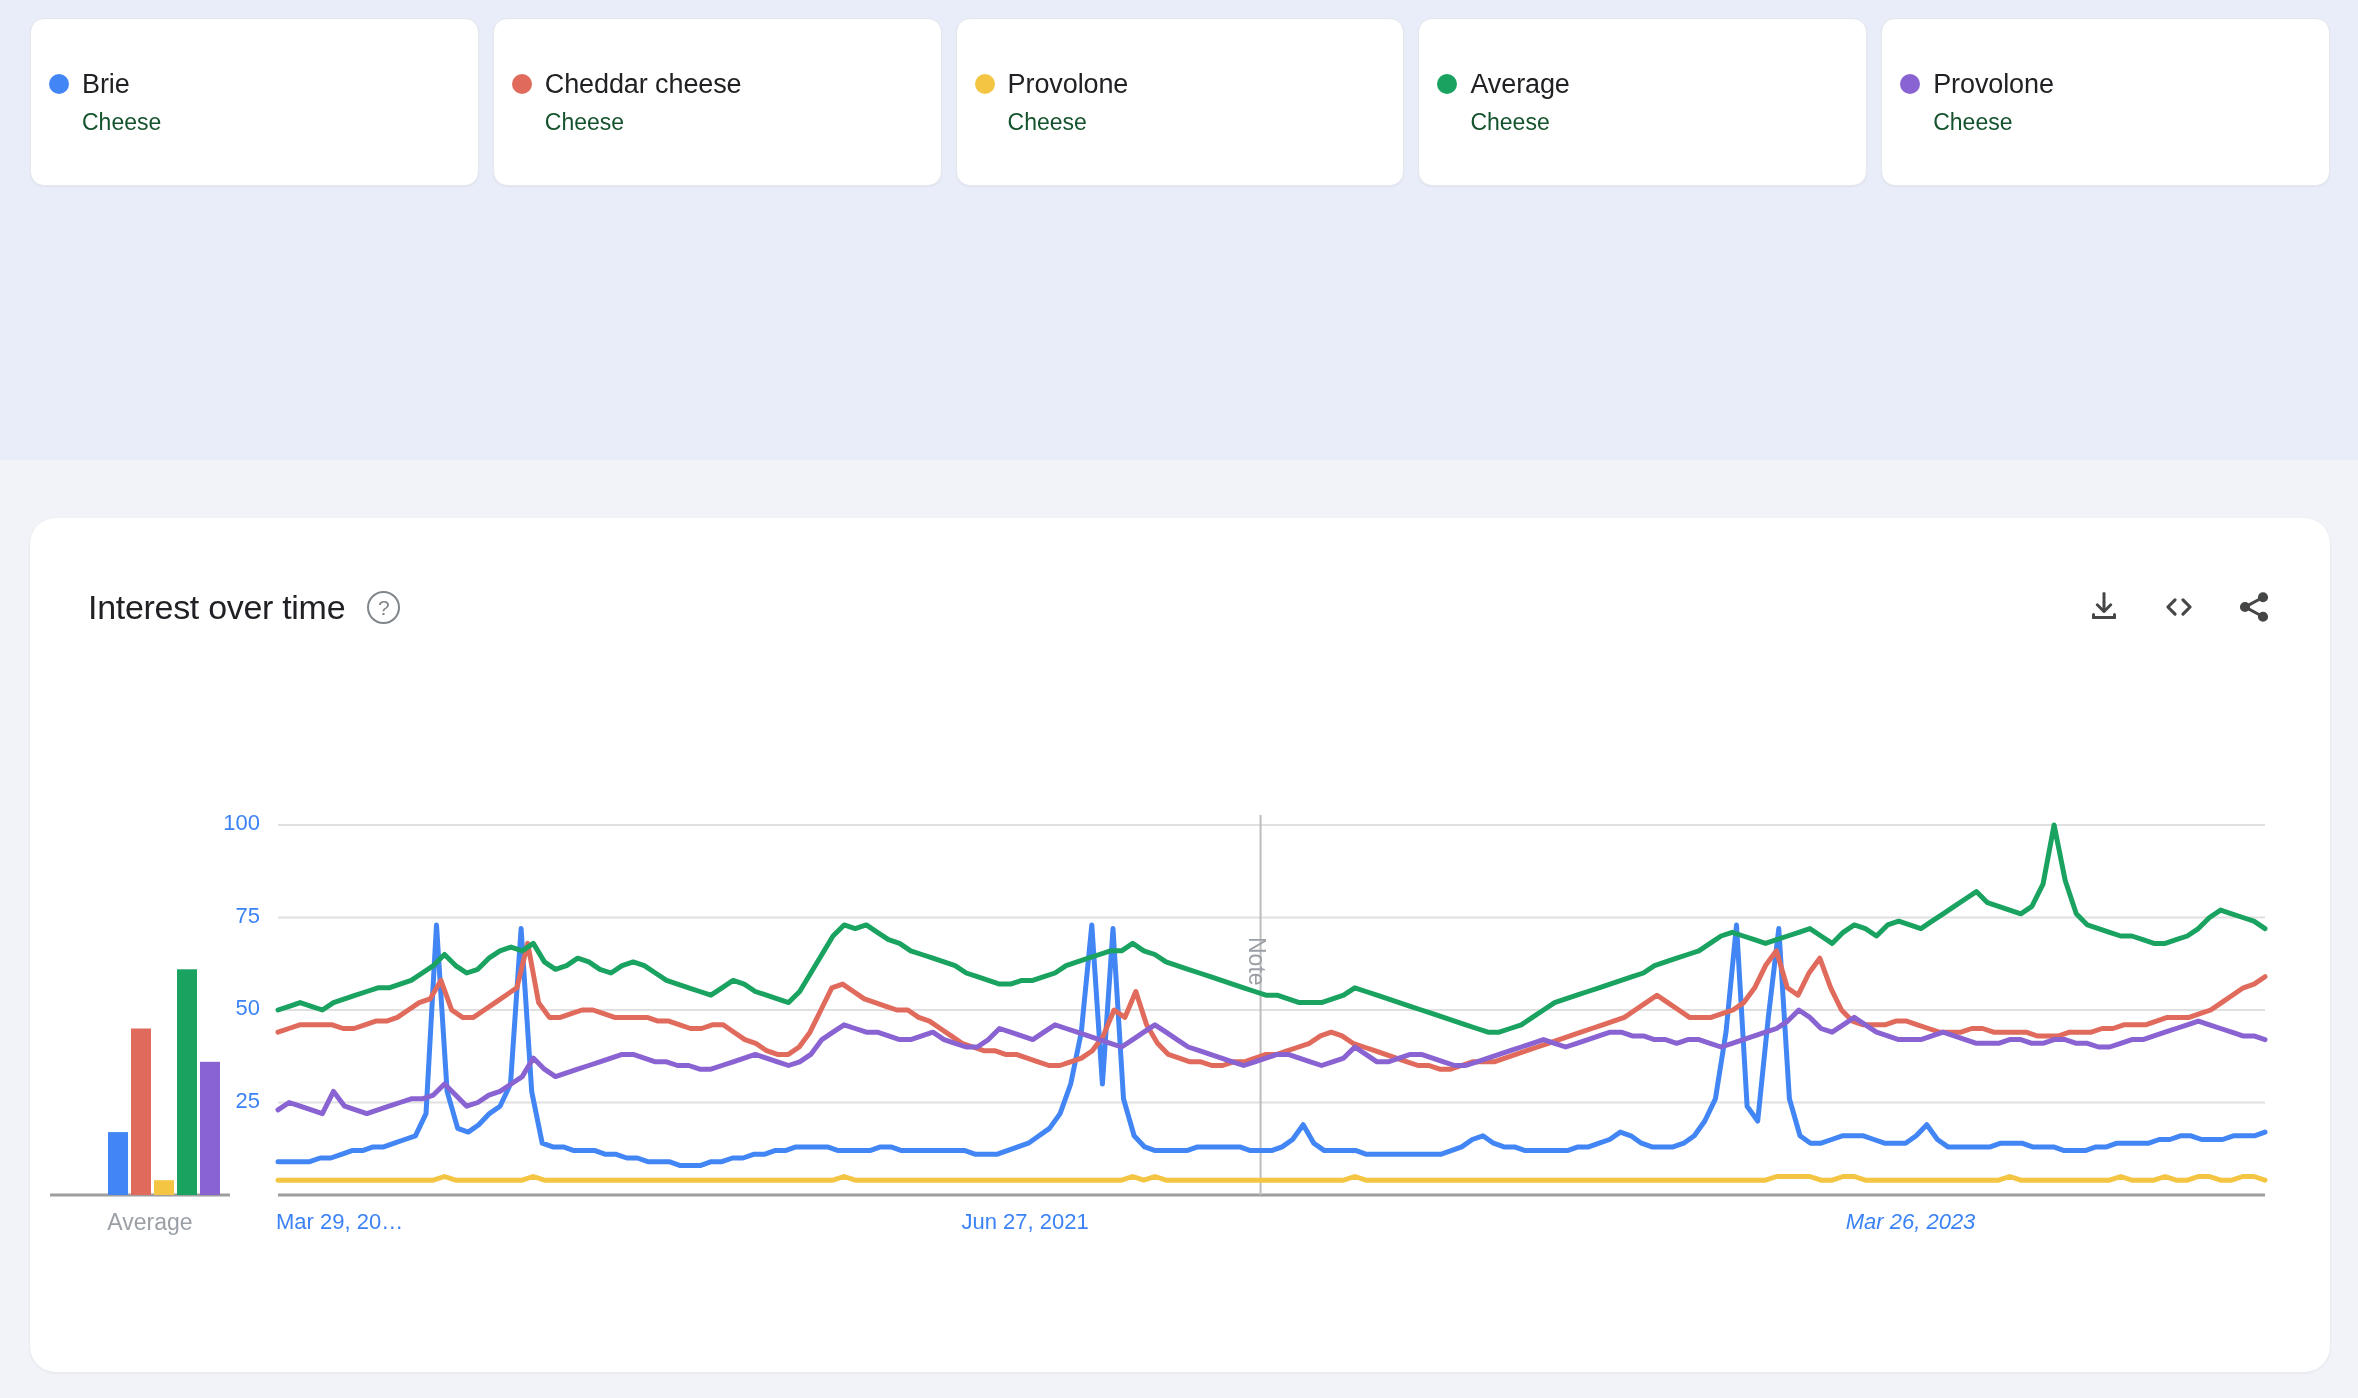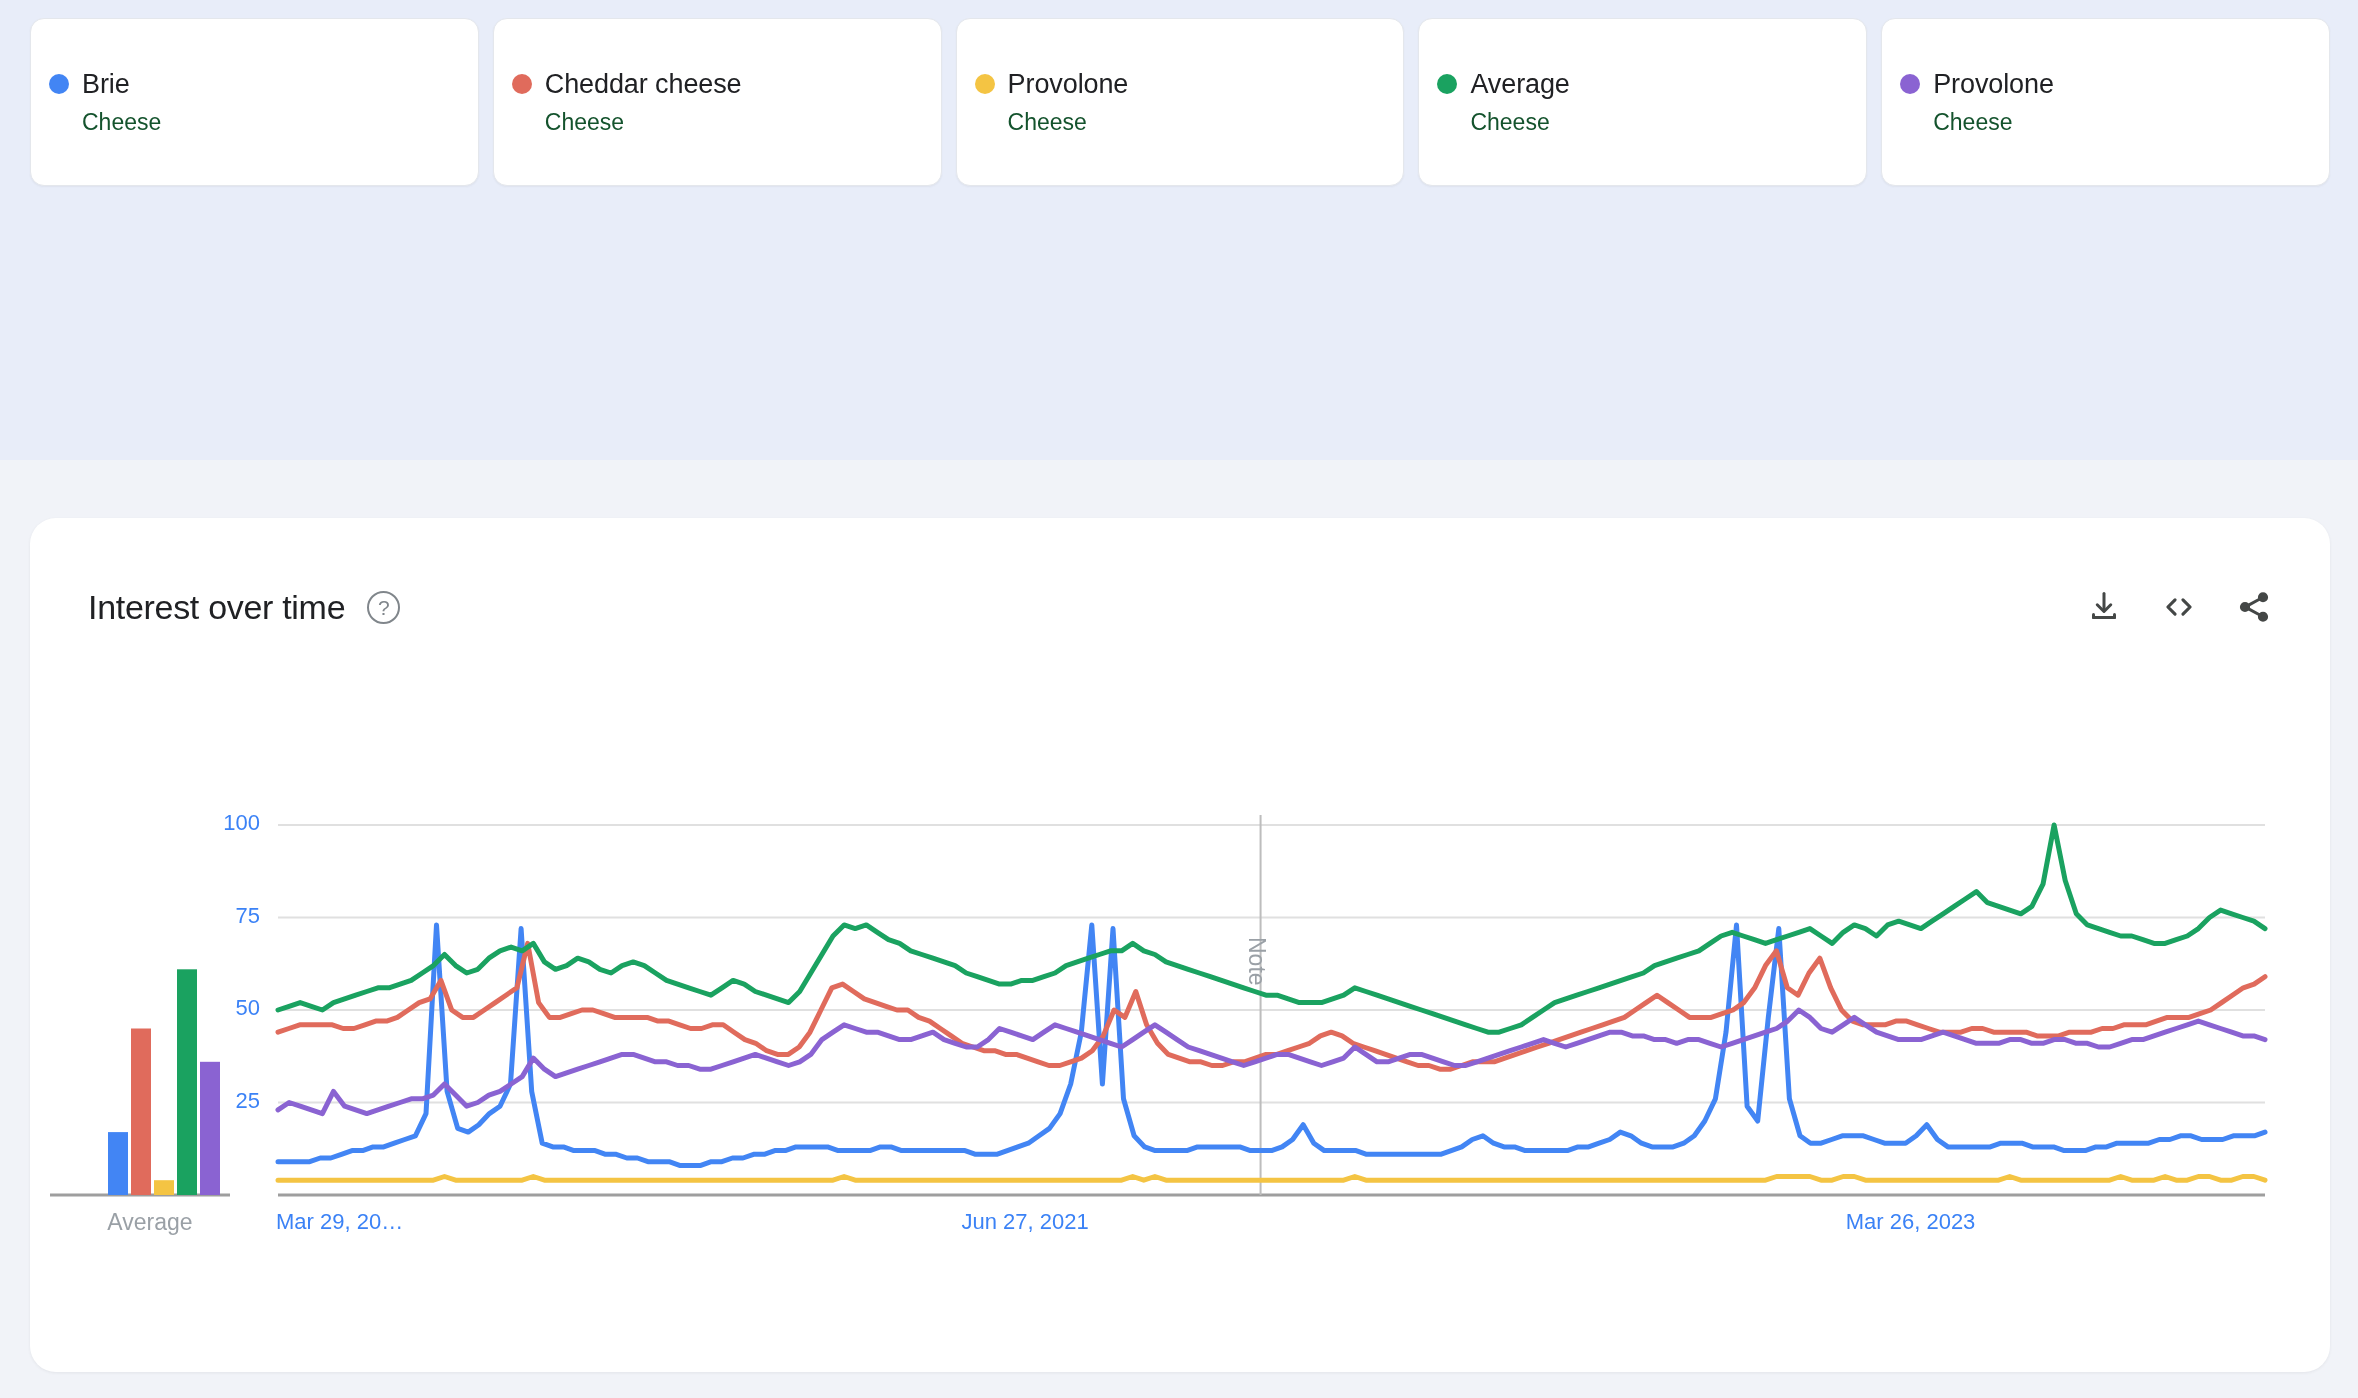--- a/index.html
+++ b/index.html
@@ -218,18 +218,18 @@
         </svg>
       <div id="labels-layer">
           <div class="axis-label ylab" style="left: 170px; top: 569.5px;">25</div>
           <div class="axis-label ylab" style="left: 170px; top: 477px;">50</div>
           <div class="axis-label ylab" style="left: 170px; top: 384.5px;">75</div>
           <div class="axis-label ylab" style="left: 170px; top: 292px;">100</div>
           <div class="note-label" style="left: 1239.57px; top: 419px;">Note</div>
           <div class="avg-label" style="top: 691px; left: 30px; width: 180px;">Average</div>
           <div class="axis-label xlab" style="left: 246px; top: 691px;">Mar 29, 20…</div>
           <div class="axis-label xlab" style="left: 931.515px; top: 691px;">Jun 27, 2021</div>
-          <div class="axis-label xlab" style="left: 1815.73px; top: 691px;">Mar 26, 2023</div>
+          <div class="axis-label xlab" style="left: 1815.73px; top: 691px; font-style: italic;">Mar 26, 2023</div>
         </div>
     </div>
 
   </div>
 </div>
 
 </body></html>

